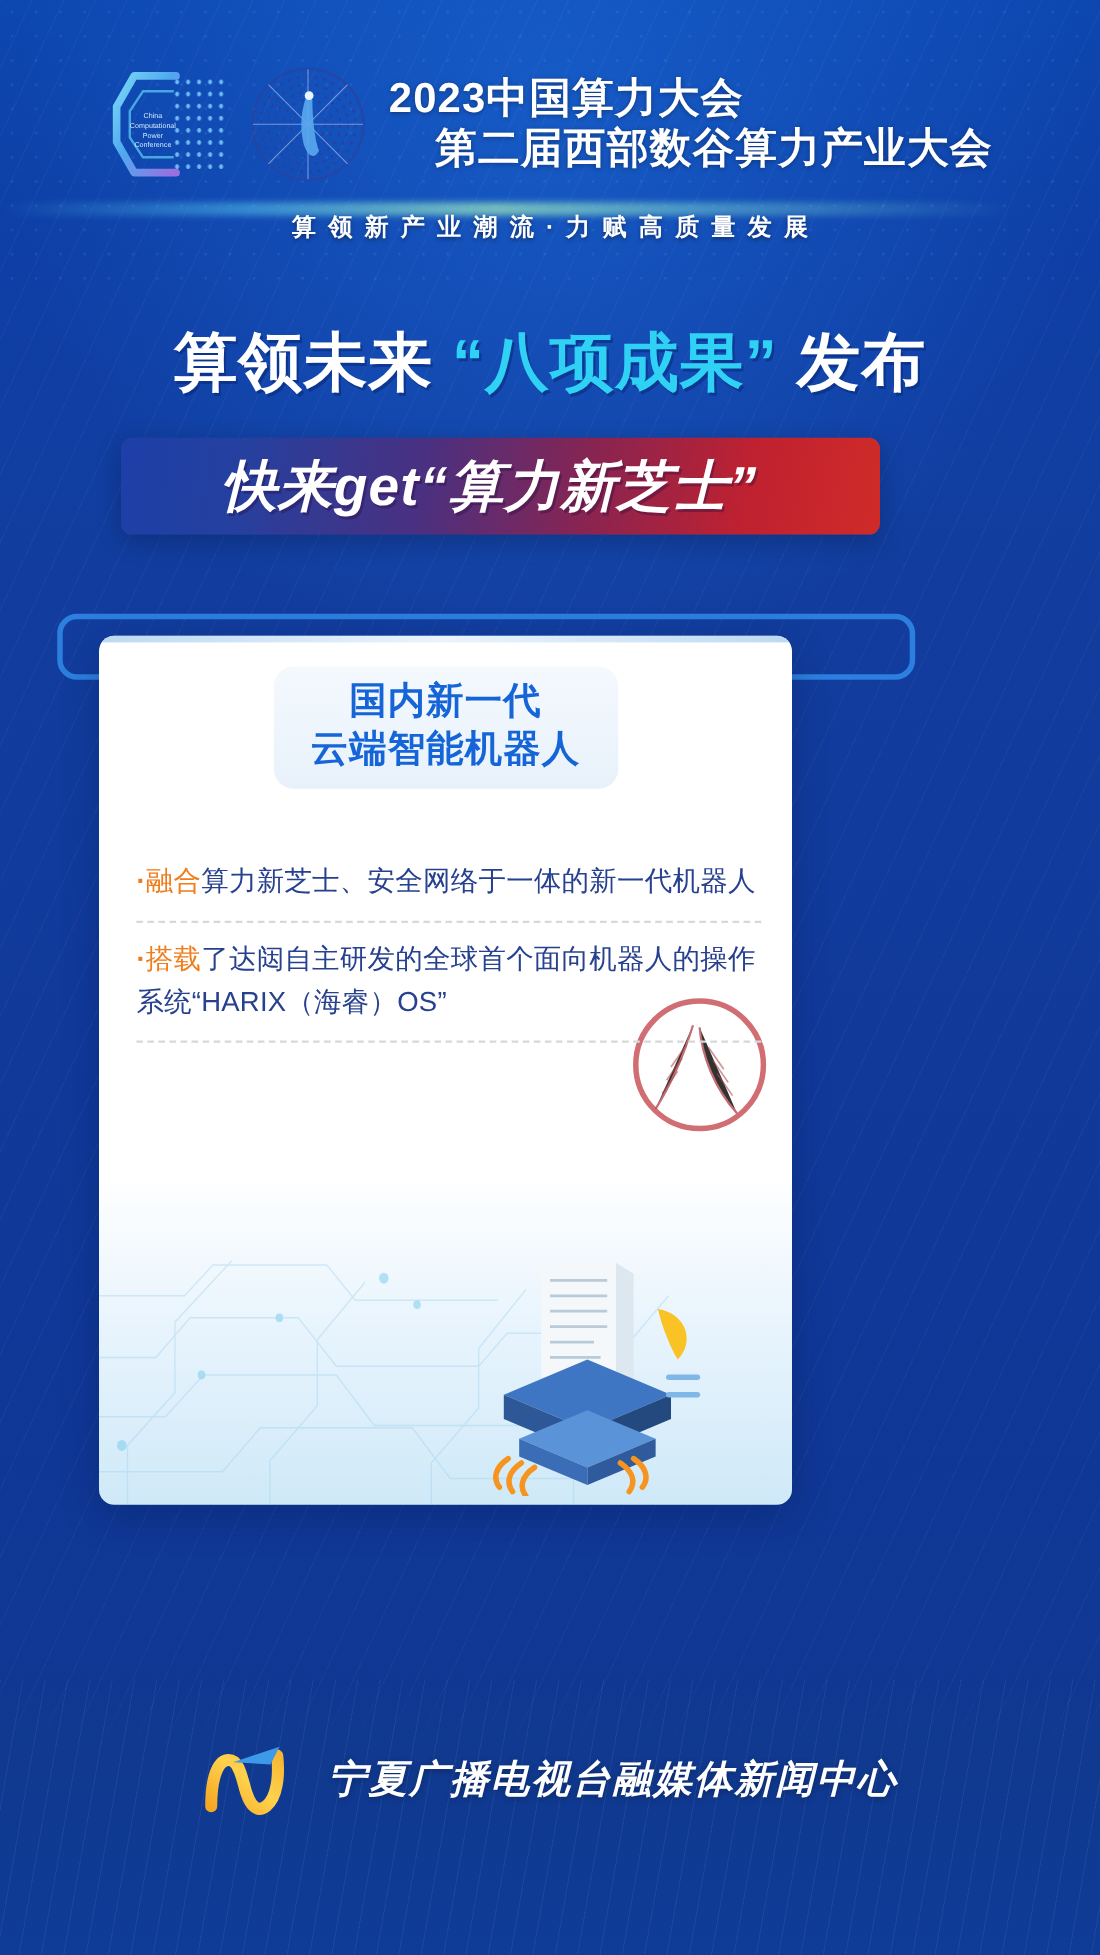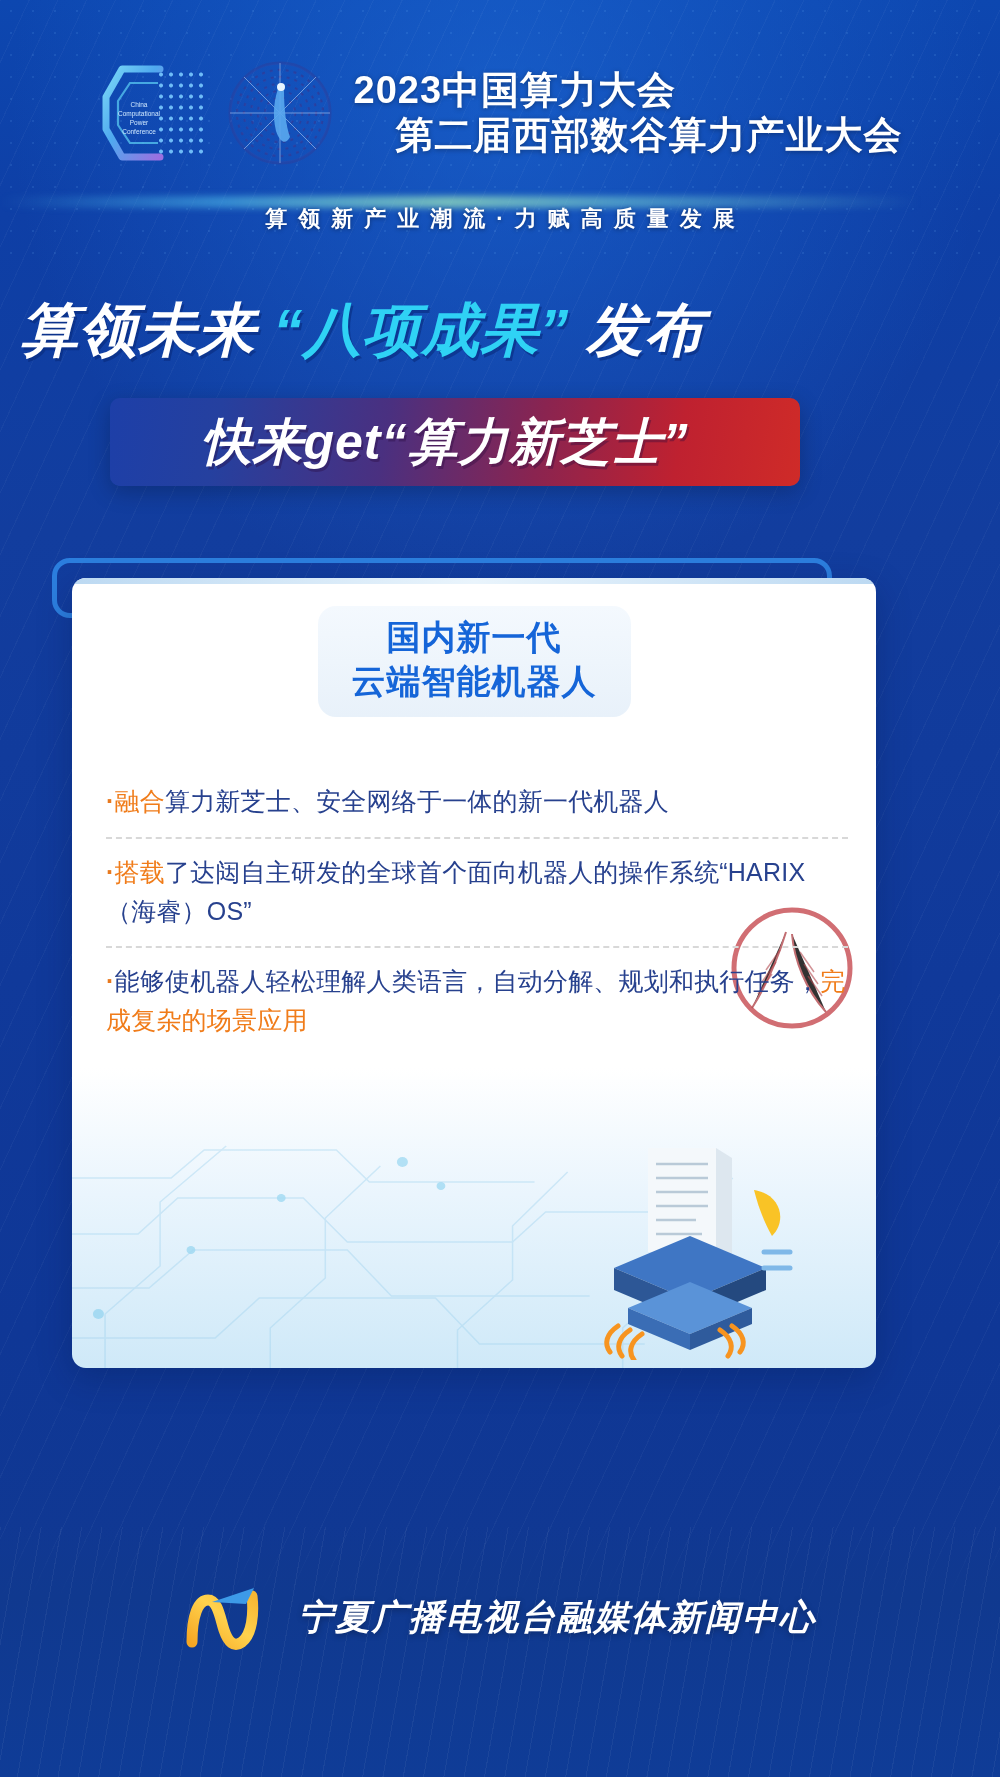--- a/index.html
+++ b/index.html
@@ -37,46 +37,46 @@
     background-size:10px 11px;opacity:.95;}
   .logo-circ{position:relative;width:112px;height:112px;flex:0 0 auto;}
   .logo-circ svg{width:100%;height:100%;display:block;}
   .header-titles{display:flex;flex-direction:column;align-items:flex-start;}
   .h-line1{color:#ffffff;font-size:38px;font-weight:bold;letter-spacing:1px;line-height:1.18;white-space:nowrap;
     text-shadow:0 1px 5px rgba(0,0,0,.35);}
   .h-line2{color:#ffffff;font-size:38px;font-weight:bold;letter-spacing:1px;line-height:1.18;white-space:nowrap;
     text-shadow:0 1px 5px rgba(0,0,0,.35);margin-left:42px;}
 
   
-  .slogan-band{position:absolute;left:0;right:0;top:196px;height:46px;padding-left:14px;}
+  .slogan-band{position:absolute;left:0;right:0;top:184px;height:46px;padding-left:14px;}
   .slogan-sheen{position:absolute;left:0;right:0;top:0;height:12px;
     background:linear-gradient(90deg,rgba(10,60,160,0) 0%,rgba(80,190,235,.55) 22%,rgba(150,225,190,.75) 45%,rgba(120,210,210,.55) 62%,rgba(20,80,175,0) 92%);
     filter:blur(3px);}
   .slogan-text{position:absolute;left:0;right:0;top:8px;text-align:center;
     color:#ffffff;font-size:22px;font-weight:bold;letter-spacing:11px;text-indent:11px;
     text-shadow:0 1px 4px rgba(0,0,0,.4);}
 
   
-  .title-1{position:absolute;left:0;right:0;top:300px;text-align:left;
+  .title-1{position:absolute;left:0;right:0;top:300px;text-align:center;
     font-size:58px;font-weight:bold;line-height:1.05;white-space:nowrap;letter-spacing:1px;
-    font-style:italic;margin-left:20px;}
+    }
   .title-1 .w{color:#ffffff;text-shadow:2px 3px 0 rgba(8,40,120,.55);}
   .title-1 .c{color:#2fd2f5;text-shadow:2px 3px 0 rgba(8,40,120,.55);}
   .title-2-band{position:absolute;left:110px;top:398px;width:690px;height:88px;border-radius:10px;
     background:linear-gradient(100deg,#1d3fa8 0%,#25409f 16%,#4a3080 40%,#8a2450 62%,#bf2130 82%,#cf2b28 100%);
     box-shadow:0 6px 22px rgba(0,0,0,.22);}
   .title-2{position:absolute;left:110px;top:398px;width:670px;height:88px;
     display:flex;align-items:center;justify-content:center;
     color:#ffffff;font-size:50px;font-weight:bold;font-style:italic;letter-spacing:1px;white-space:nowrap;
     text-shadow:2px 3px 0 rgba(40,10,60,.35);}
 
   
   .card-outline{position:absolute;left:52px;top:558px;width:780px;height:60px;border-radius:18px;
     border:5px solid #2c7fdf;box-sizing:border-box;}
-  .card{position:absolute;left:72px;top:578px;width:804px;height:790px;border-radius:14px;overflow:hidden;
+  .card{position:absolute;left:90px;top:578px;width:630px;height:790px;border-radius:14px;overflow:hidden;
     background:linear-gradient(180deg,#ffffff 0%,#ffffff 62%,#eaf5fd 78%,#cfe9f8 100%);
     box-shadow:0 10px 34px rgba(0,20,70,.28);}
   .card-top-sheen{position:absolute;left:0;right:0;top:0;height:6px;background:linear-gradient(90deg,#bcd9f2,#e9f4fc,#bcd9f2);}
 
   
   .card-circuit{position:absolute;left:0;right:0;bottom:0;height:230px;opacity:.55;}
   .card-circuit svg{width:100%;height:100%;display:block;}
 
   .card-title{position:absolute;left:0;right:0;top:28px;display:flex;justify-content:center;}
   .card-title-pill{background:linear-gradient(180deg,#f4f9fe 0%,#e8f1fa 100%);
@@ -241,23 +241,20 @@
 
     <div class="bullets">
       <div class="bullet">
         <span class="dot">·</span><span class="hl">融合</span><span>算力新芝士、安全网络于一体的新一代机器人</span>
       </div>
       <div class="divider"></div>
       <div class="bullet">
         <span class="dot">·</span><span class="hl">搭载</span><span>了达闼自主研发的全球首个面向机器人的操作系统“HARIX（海睿）OS”</span>
       </div>
       <div class="divider"></div>
-      <div class="bullet">
-        <span class="dot">·</span><span>能够使机器人轻松理解人类语言，自动分解、规划和执行任务，</span><span class="hl">完成复杂的场景应用</span>
-      </div>
     </div>
 
     <div class="illus">
       <svg viewBox="0 0 240 220">
 
         <g>
           <path d="M92 8 L160 8 L160 112 L92 112 Z" fill="#f4f8fb"></path>
           <path d="M160 8 L176 18 L176 122 L160 112 Z" fill="#dde7ef"></path>
           <g stroke="#b9cad8" stroke-width="2.5">
             <line x1="100" y1="24" x2="152" y2="24"></line>

